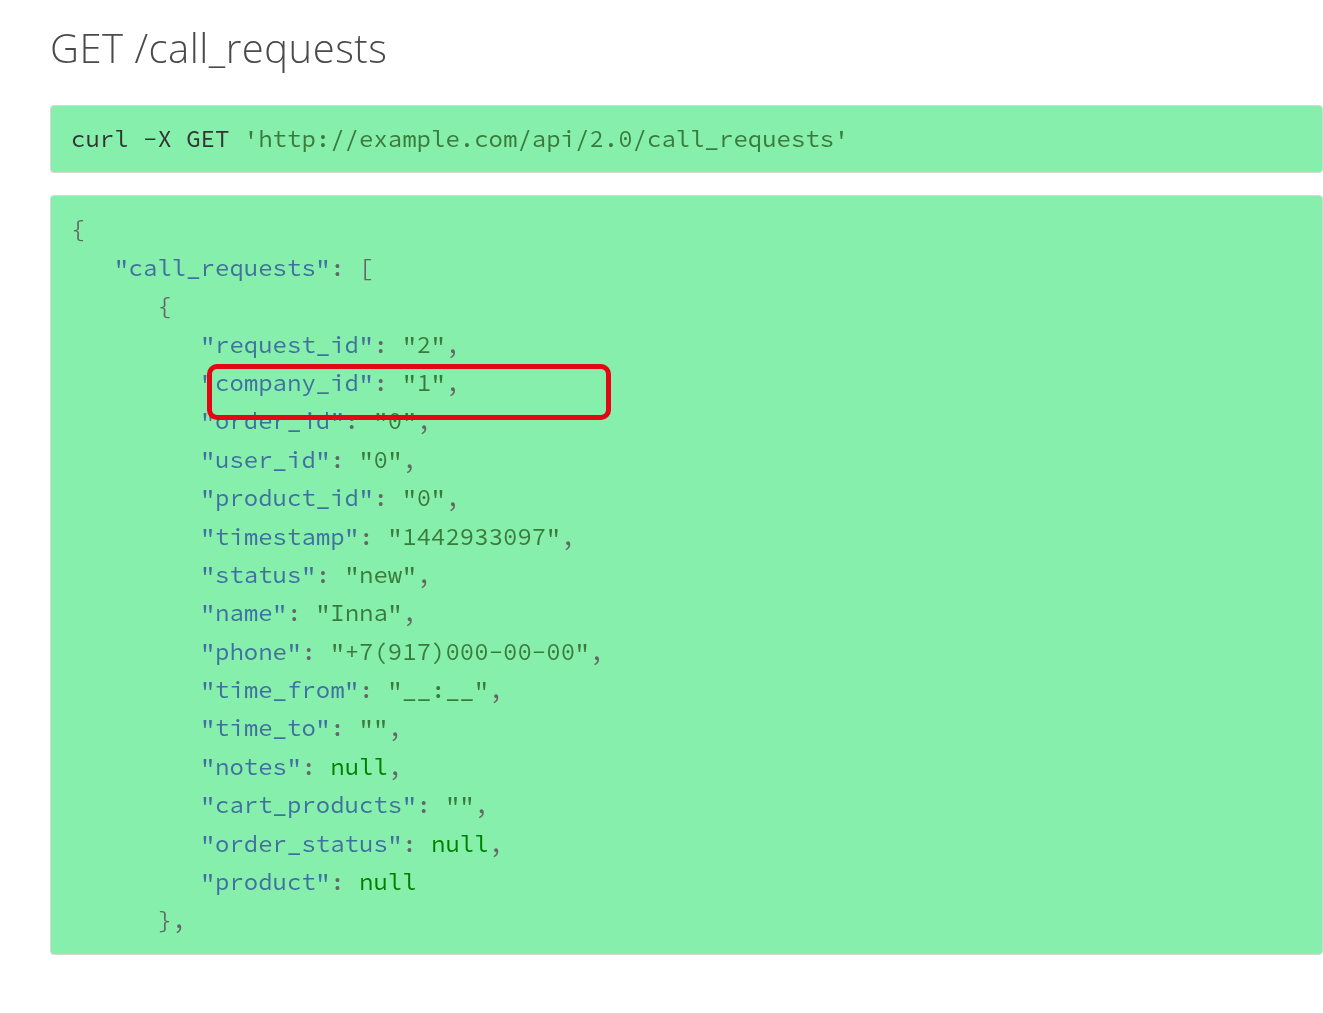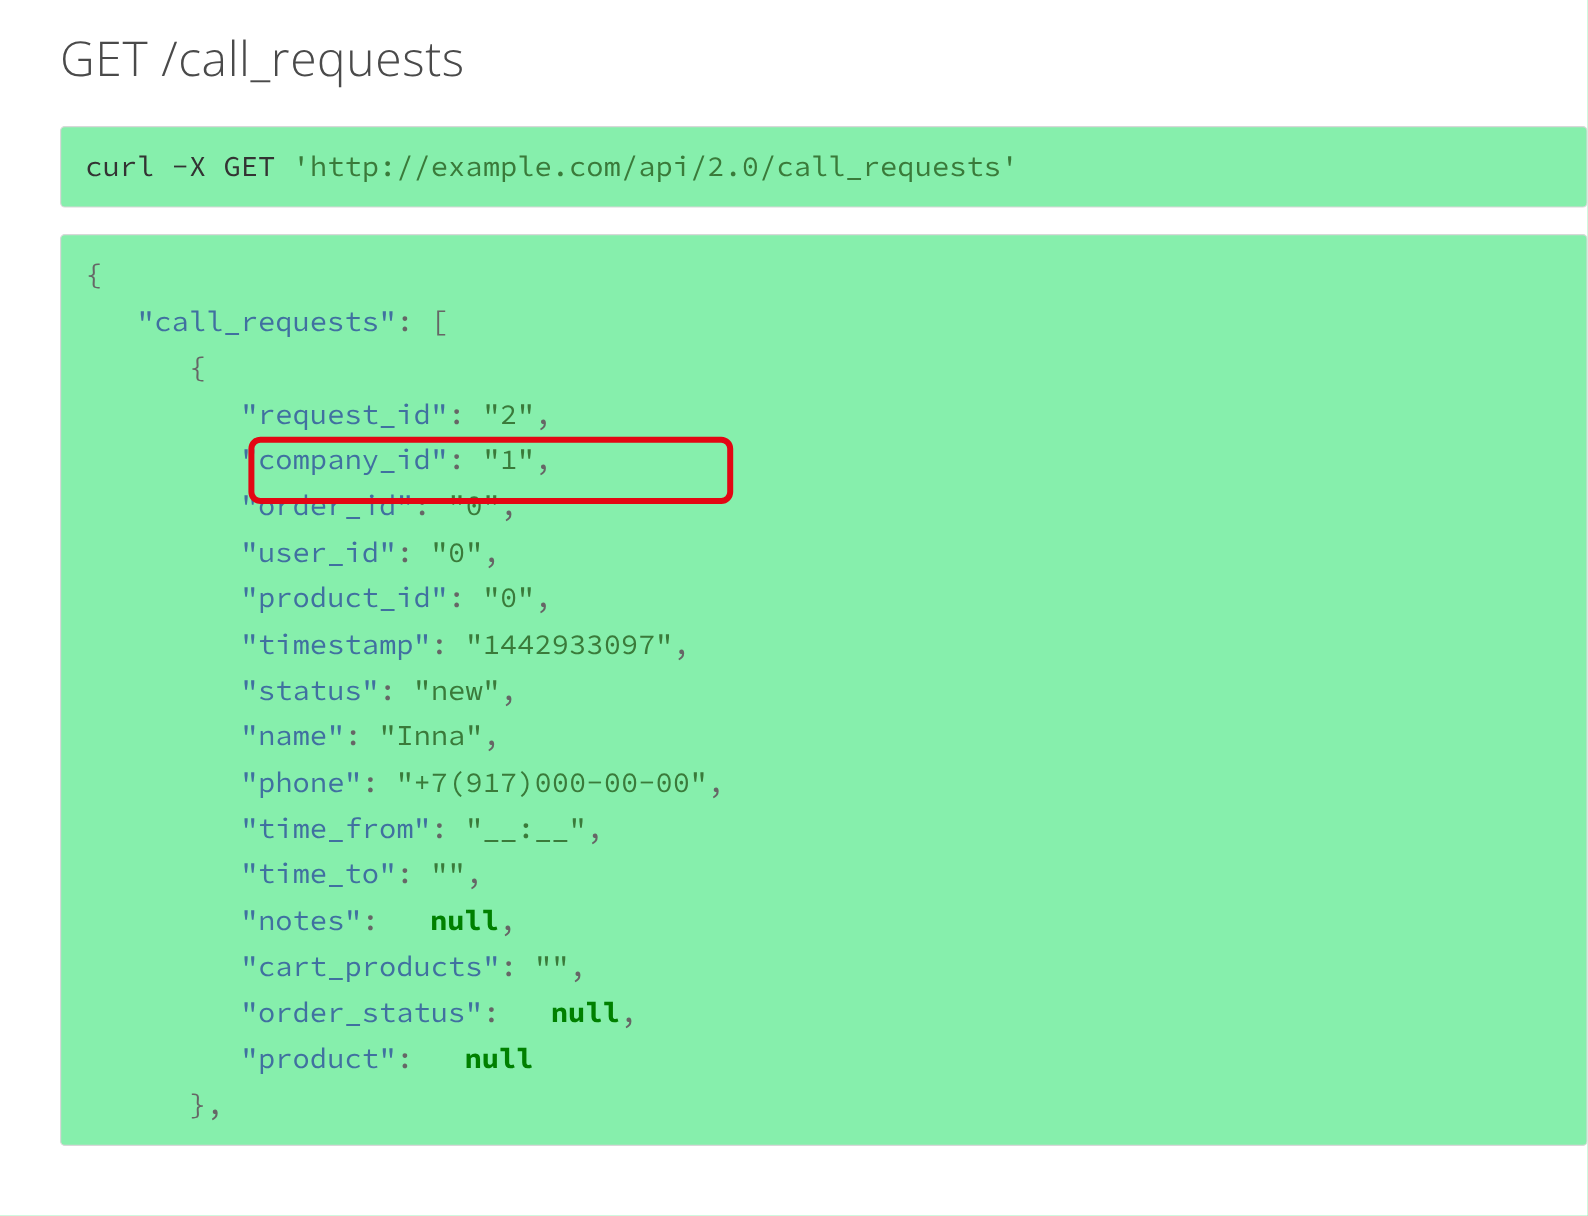--- a/index.html
+++ b/index.html
@@ -30,21 +30,21 @@
     white-space: pre;
     overflow: hidden;
     position: relative;
   }
   .codebox.json {
     margin-bottom: 0;
   }
   .tok-plain { color: #333; }
   .tok-str   { color: #3a7a3a; }
   .tok-key   { color: #4070a0; }
-  .tok-null  { color: #008000; font-weight: 700; margin-left: 28px; }
+  .tok-null  { color: #008000; font-weight: 400; }
   .tok-punct { color: #666; }
   .highlight-box {
     position: absolute;
     border: 5px solid #e30613;
     border-radius: 10px;
     pointer-events: none;
   }
 </style>
 </head>
 <body>

